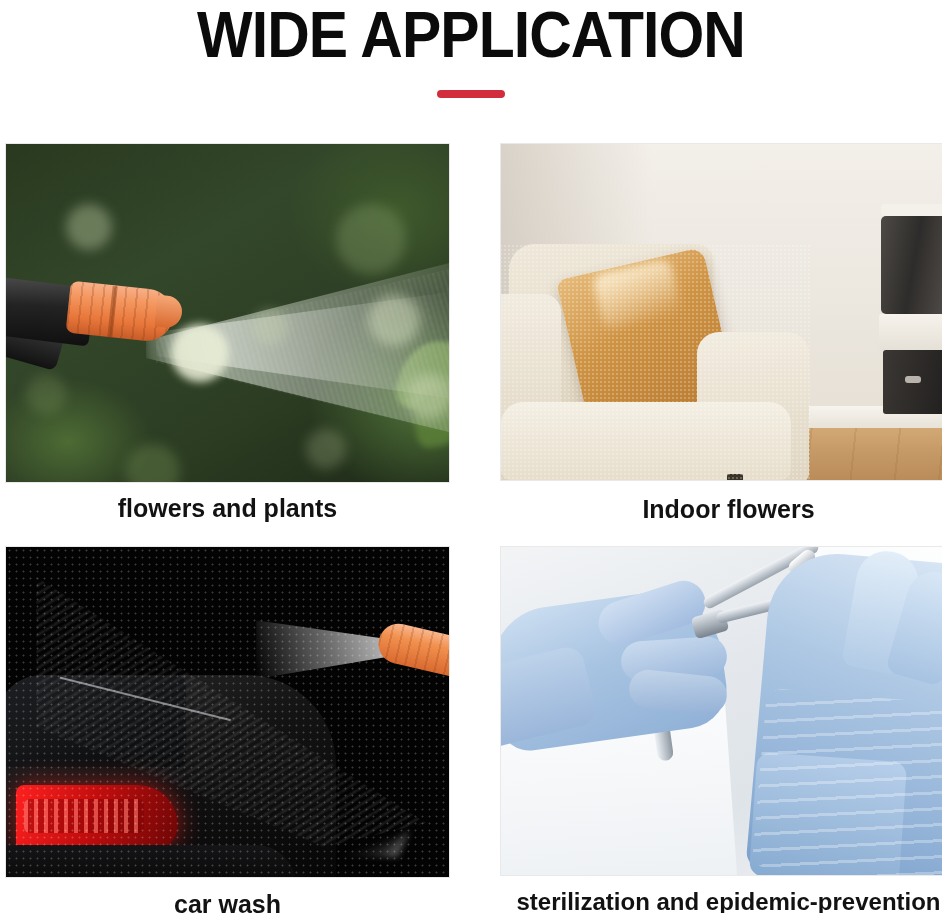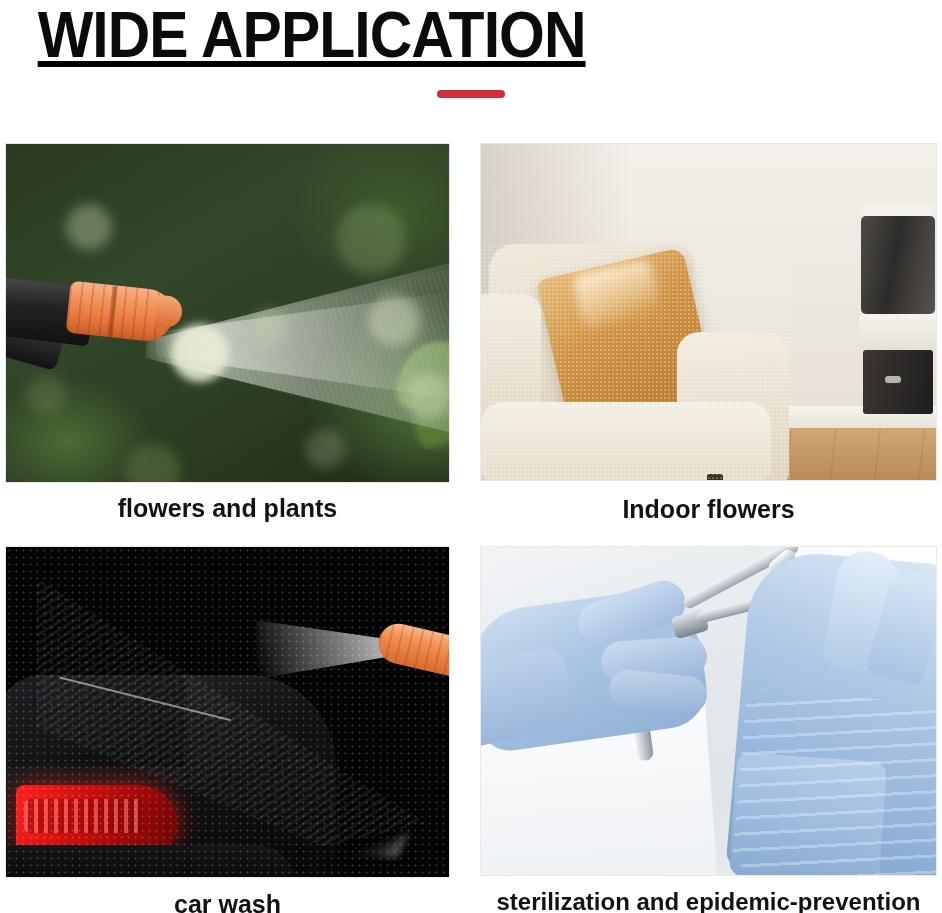--- a/index.html
+++ b/index.html
@@ -7,23 +7,22 @@
     width:942px;height:913px;
     background:#ffffff;
     font-family:"Liberation Sans", sans-serif;
     overflow:hidden;
     position:relative;
   }
 
   
   .header{
     width:942px;
-    text-align:left;
+    text-align:center;
     padding-top:2px;
-    text-decoration:underline;
   }
   .title{
     font-family:"Liberation Sans", sans-serif;
     font-weight:bold;
     font-size:64px;
     line-height:66px;
     letter-spacing:-1px;
     color:#0b0b0b;
     transform:scaleX(0.92);
     transform-origin:center top;
@@ -43,20 +42,21 @@
 
   
   .grid{
     position:absolute;
     left:0;top:143px;
     width:942px;
   }
   .row{
     display:flex;
     width:753px;
+    gap:20px;
   }
   .cell{
     position:relative;
   }
   .cell-left{width:450px;padding-left:5px;box-sizing:border-box;}
   .cell-right{width:492px;padding-left:30px;box-sizing:border-box;}
 
   .photo{
     position:relative;
     overflow:hidden;

